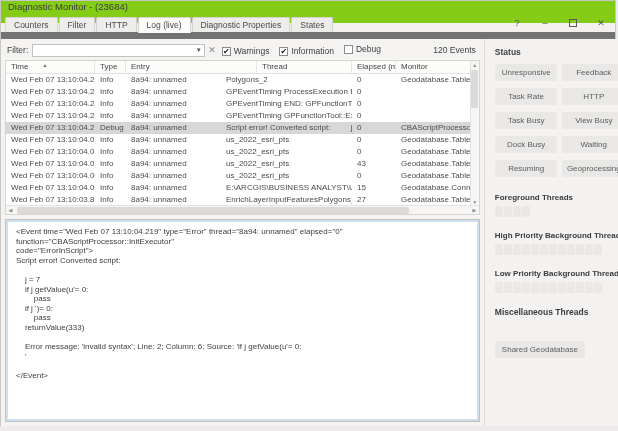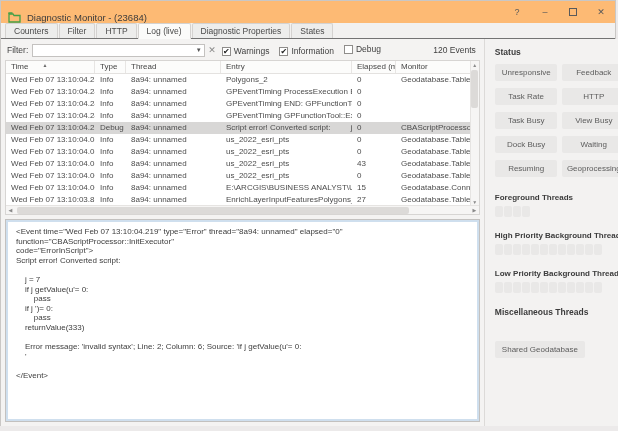--- a/index.html
+++ b/index.html
@@ -1,28 +1,28 @@
 <!DOCTYPE html>
 <html><head>
 <meta charset="utf-8">
 <style>
   * { margin:0; padding:0; box-sizing:border-box; }
   body { font-family:"Liberation Sans", sans-serif; background:#eceaea; width:618px; height:431px; overflow:hidden; }
   .window { width:616px; height:426px; margin:0 0; background:#f7f6f5; border:1px solid #c9c7c5; position:relative; }
 
   
-  .titlebar { height:22px; display:flex; align-items:flex-end; background:#fdba74; padding-left:7px; }
+  .titlebar { height:22px; display:flex; align-items:flex-start; background:#84cc16; padding-left:7px;flex-direction:column; }
   .app-icon { width:13px; height:11px; margin-right:6px; }
   .title-text { font-size:9.5px; color:#3b3b3b; }
   .win-controls { margin-left:auto; display:flex; align-items:center; height:100%; }
   .win-btn { width:28px; height:22px; display:flex; align-items:center; justify-content:center; font-size:9px; color:#5a5a5a; cursor:default; }
   .win-btn.max span { display:block; width:8px; height:8px; border:1px solid #5a5a5a; }
 
   
-  .tabbar { display:flex; align-items:flex-end; height:16px; padding-left:4px; background:#f2f1f0; border-bottom:1px solid #737373; }
+  .tabbar { display:flex; align-items:flex-end; height:16px; padding-left:4px; background:#f2f1f0; border-bottom:7px solid #737373; }
   .tab { font-size:8.5px; color:#4a4a4a; padding:2px 8px 2px 8px; background:#ededec; border:1px solid #d4d2d0; border-bottom:none; margin-right:1px; border-radius:2px 2px 0 0; height:15px; line-height:11px; }
   .tab.active { background:#fbfbfa; height:16px; margin-bottom:-1px; border-bottom:1px solid #fbfbfa; }
 
   
   .main { display:flex; height:387px; }
   .left-panel { width:485px; background:#f4f3f2; padding:3px 4px 0 4px; }
   .sidebar { flex:1; border-left:1px solid #dcdad8; background:#f3f2f1; padding:8px 9px 0 10px; }
 
   
   .filter-row { display:flex; align-items:center; height:16px; font-size:8.5px; color:#3f3f3f; margin-bottom:2px; }
@@ -120,22 +120,22 @@
               <span class="cb-box"></span>
               <span>Debug</span>
             </span></span>
         <span class="events-count">120 Events</span>
       </div>
 
       <div class="log-table">
         <div class="thead">
           <div class="th c-time"><span>Time</span><span class="sort-arrow">▲</span></div>
           <div class="th c-type">Type</div>
+          <div class="th c-entry">Entry</div>
           <div class="th c-thread">Thread</div>
-          <div class="th c-entry">Entry</div>
           <div class="th c-elapsed">Elapsed (ms)</div>
           <div class="th c-func">Monitor</div>
         </div>
         <div class="tbody" id="tbody">
             <div class="tr">
               <div class="td c-time">Wed Feb 07 13:10:04.250</div>
               <div class="td c-type">Info</div>
               <div class="td c-thread">8a94: unnamed</div>
               <div class="td c-entry">Polygons_2</div>
               <div class="td c-elapsed">0</div>

